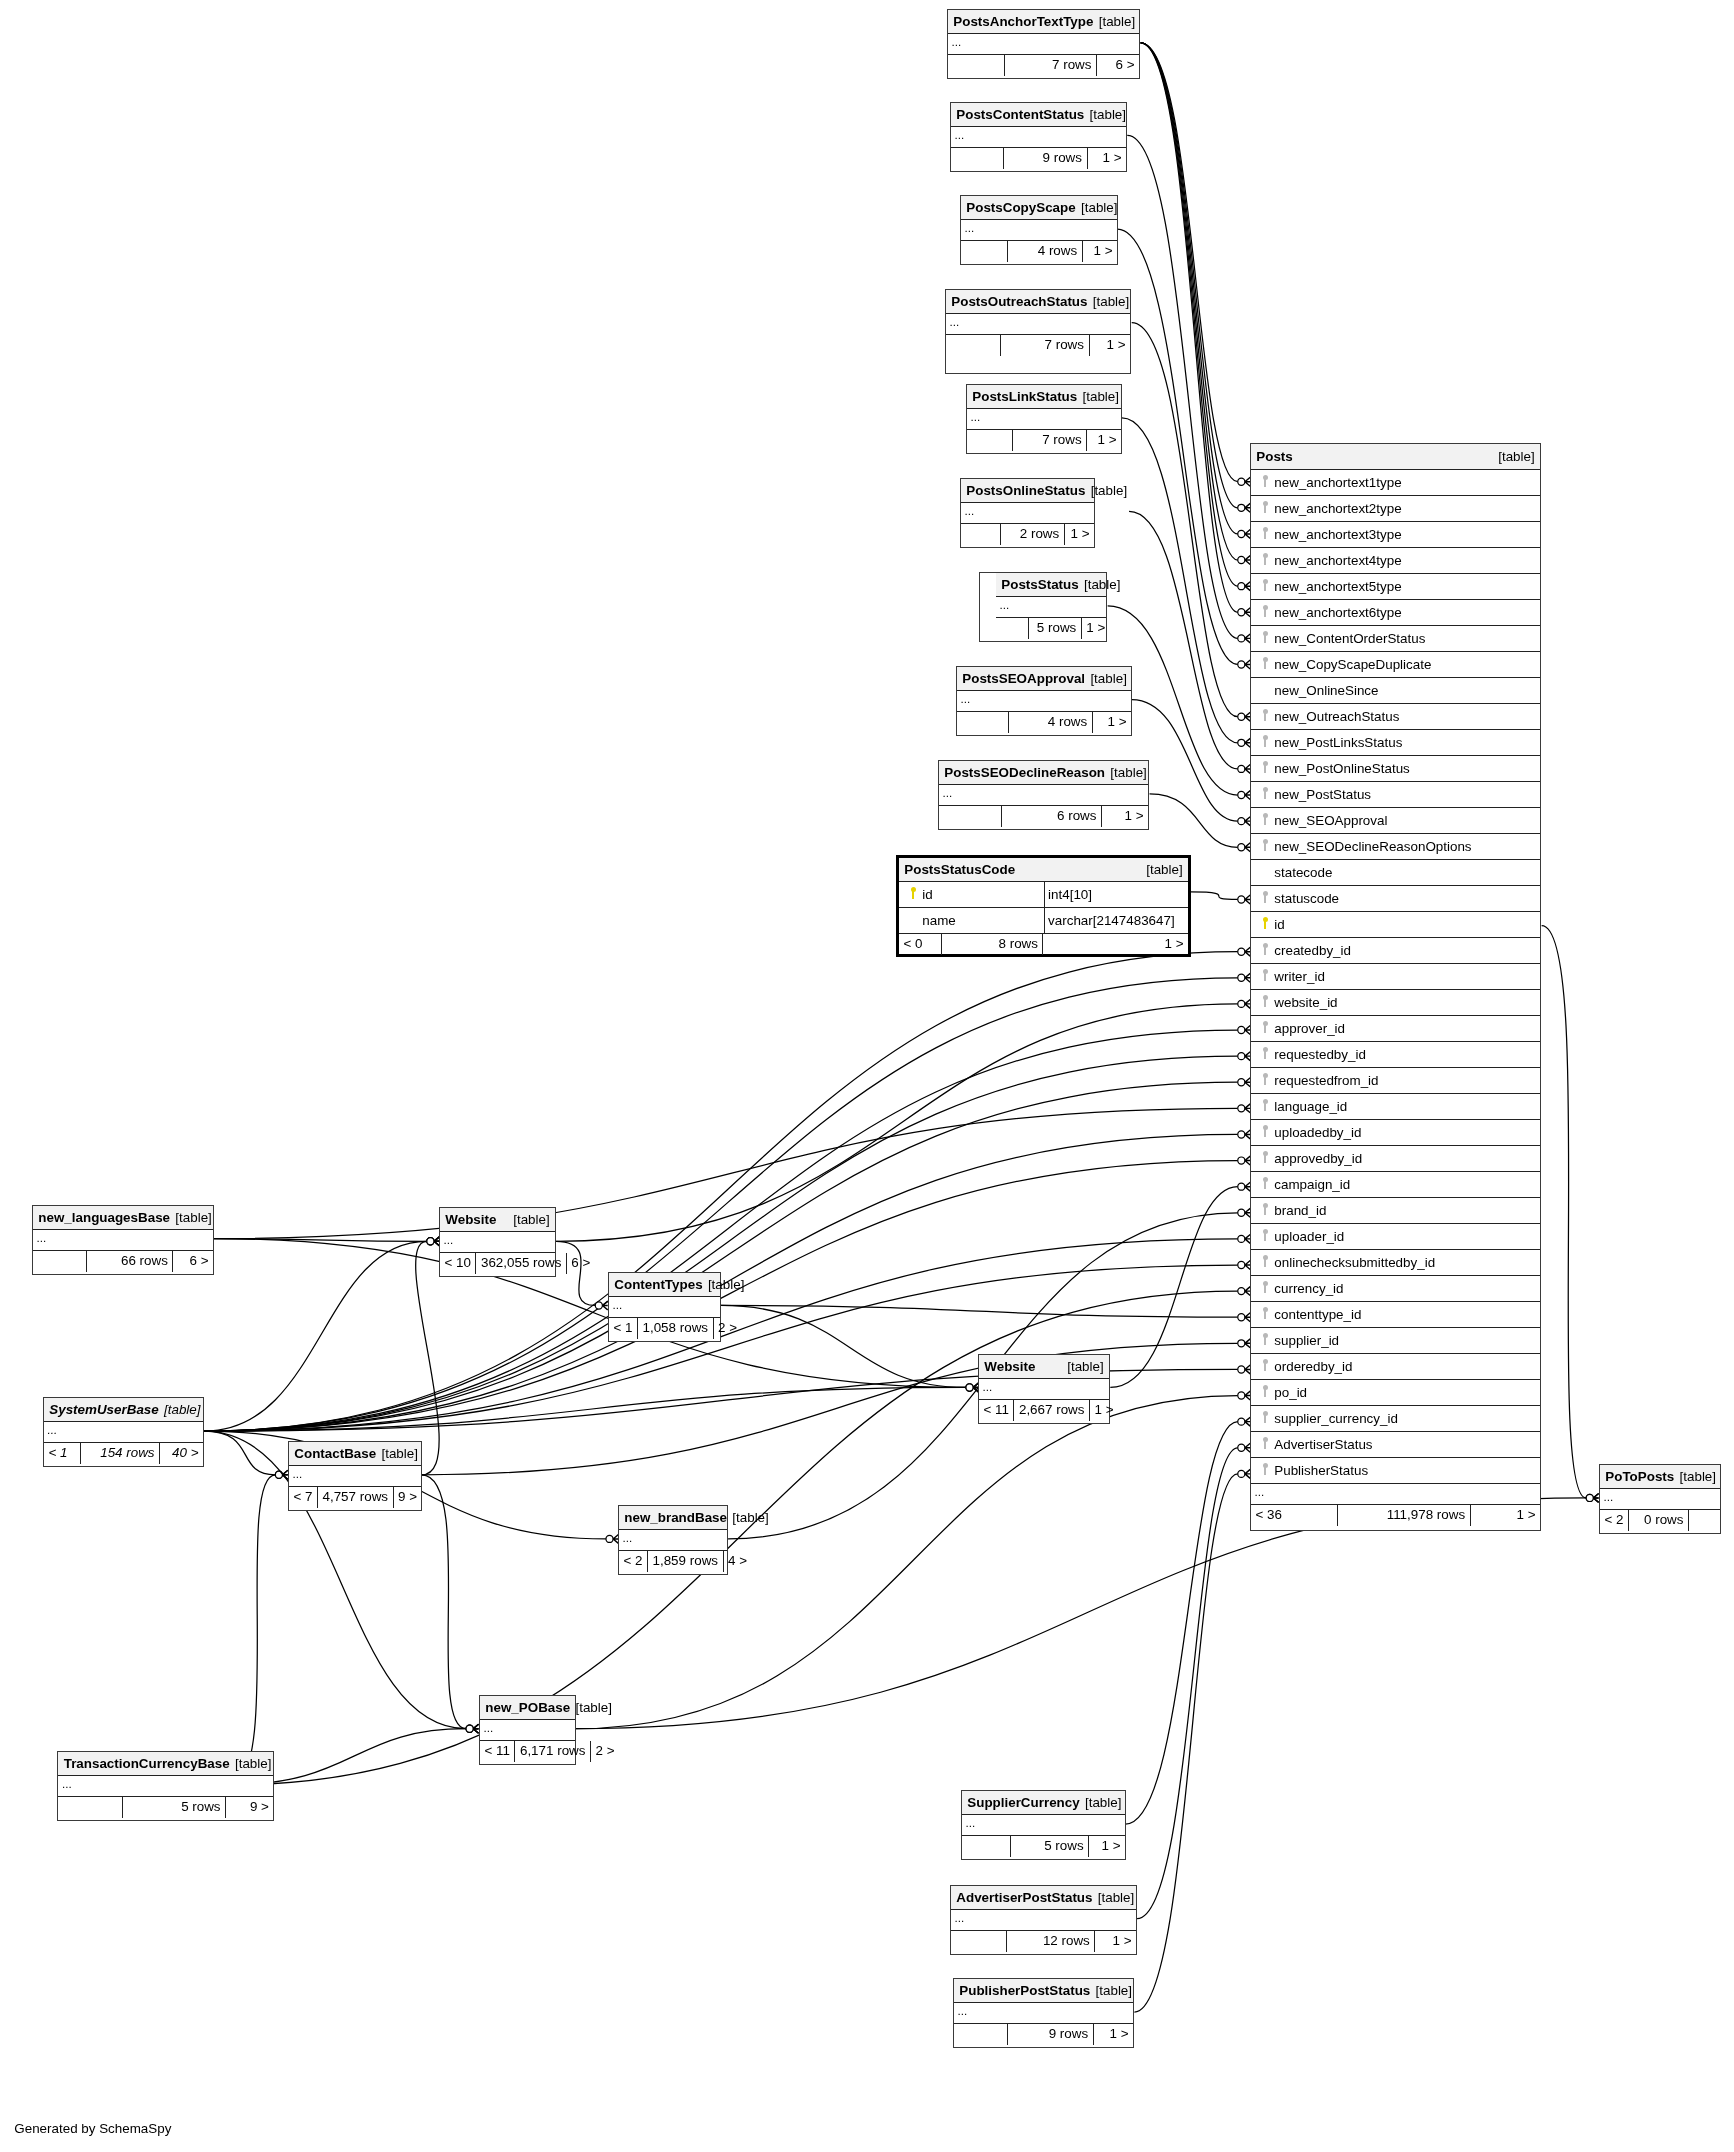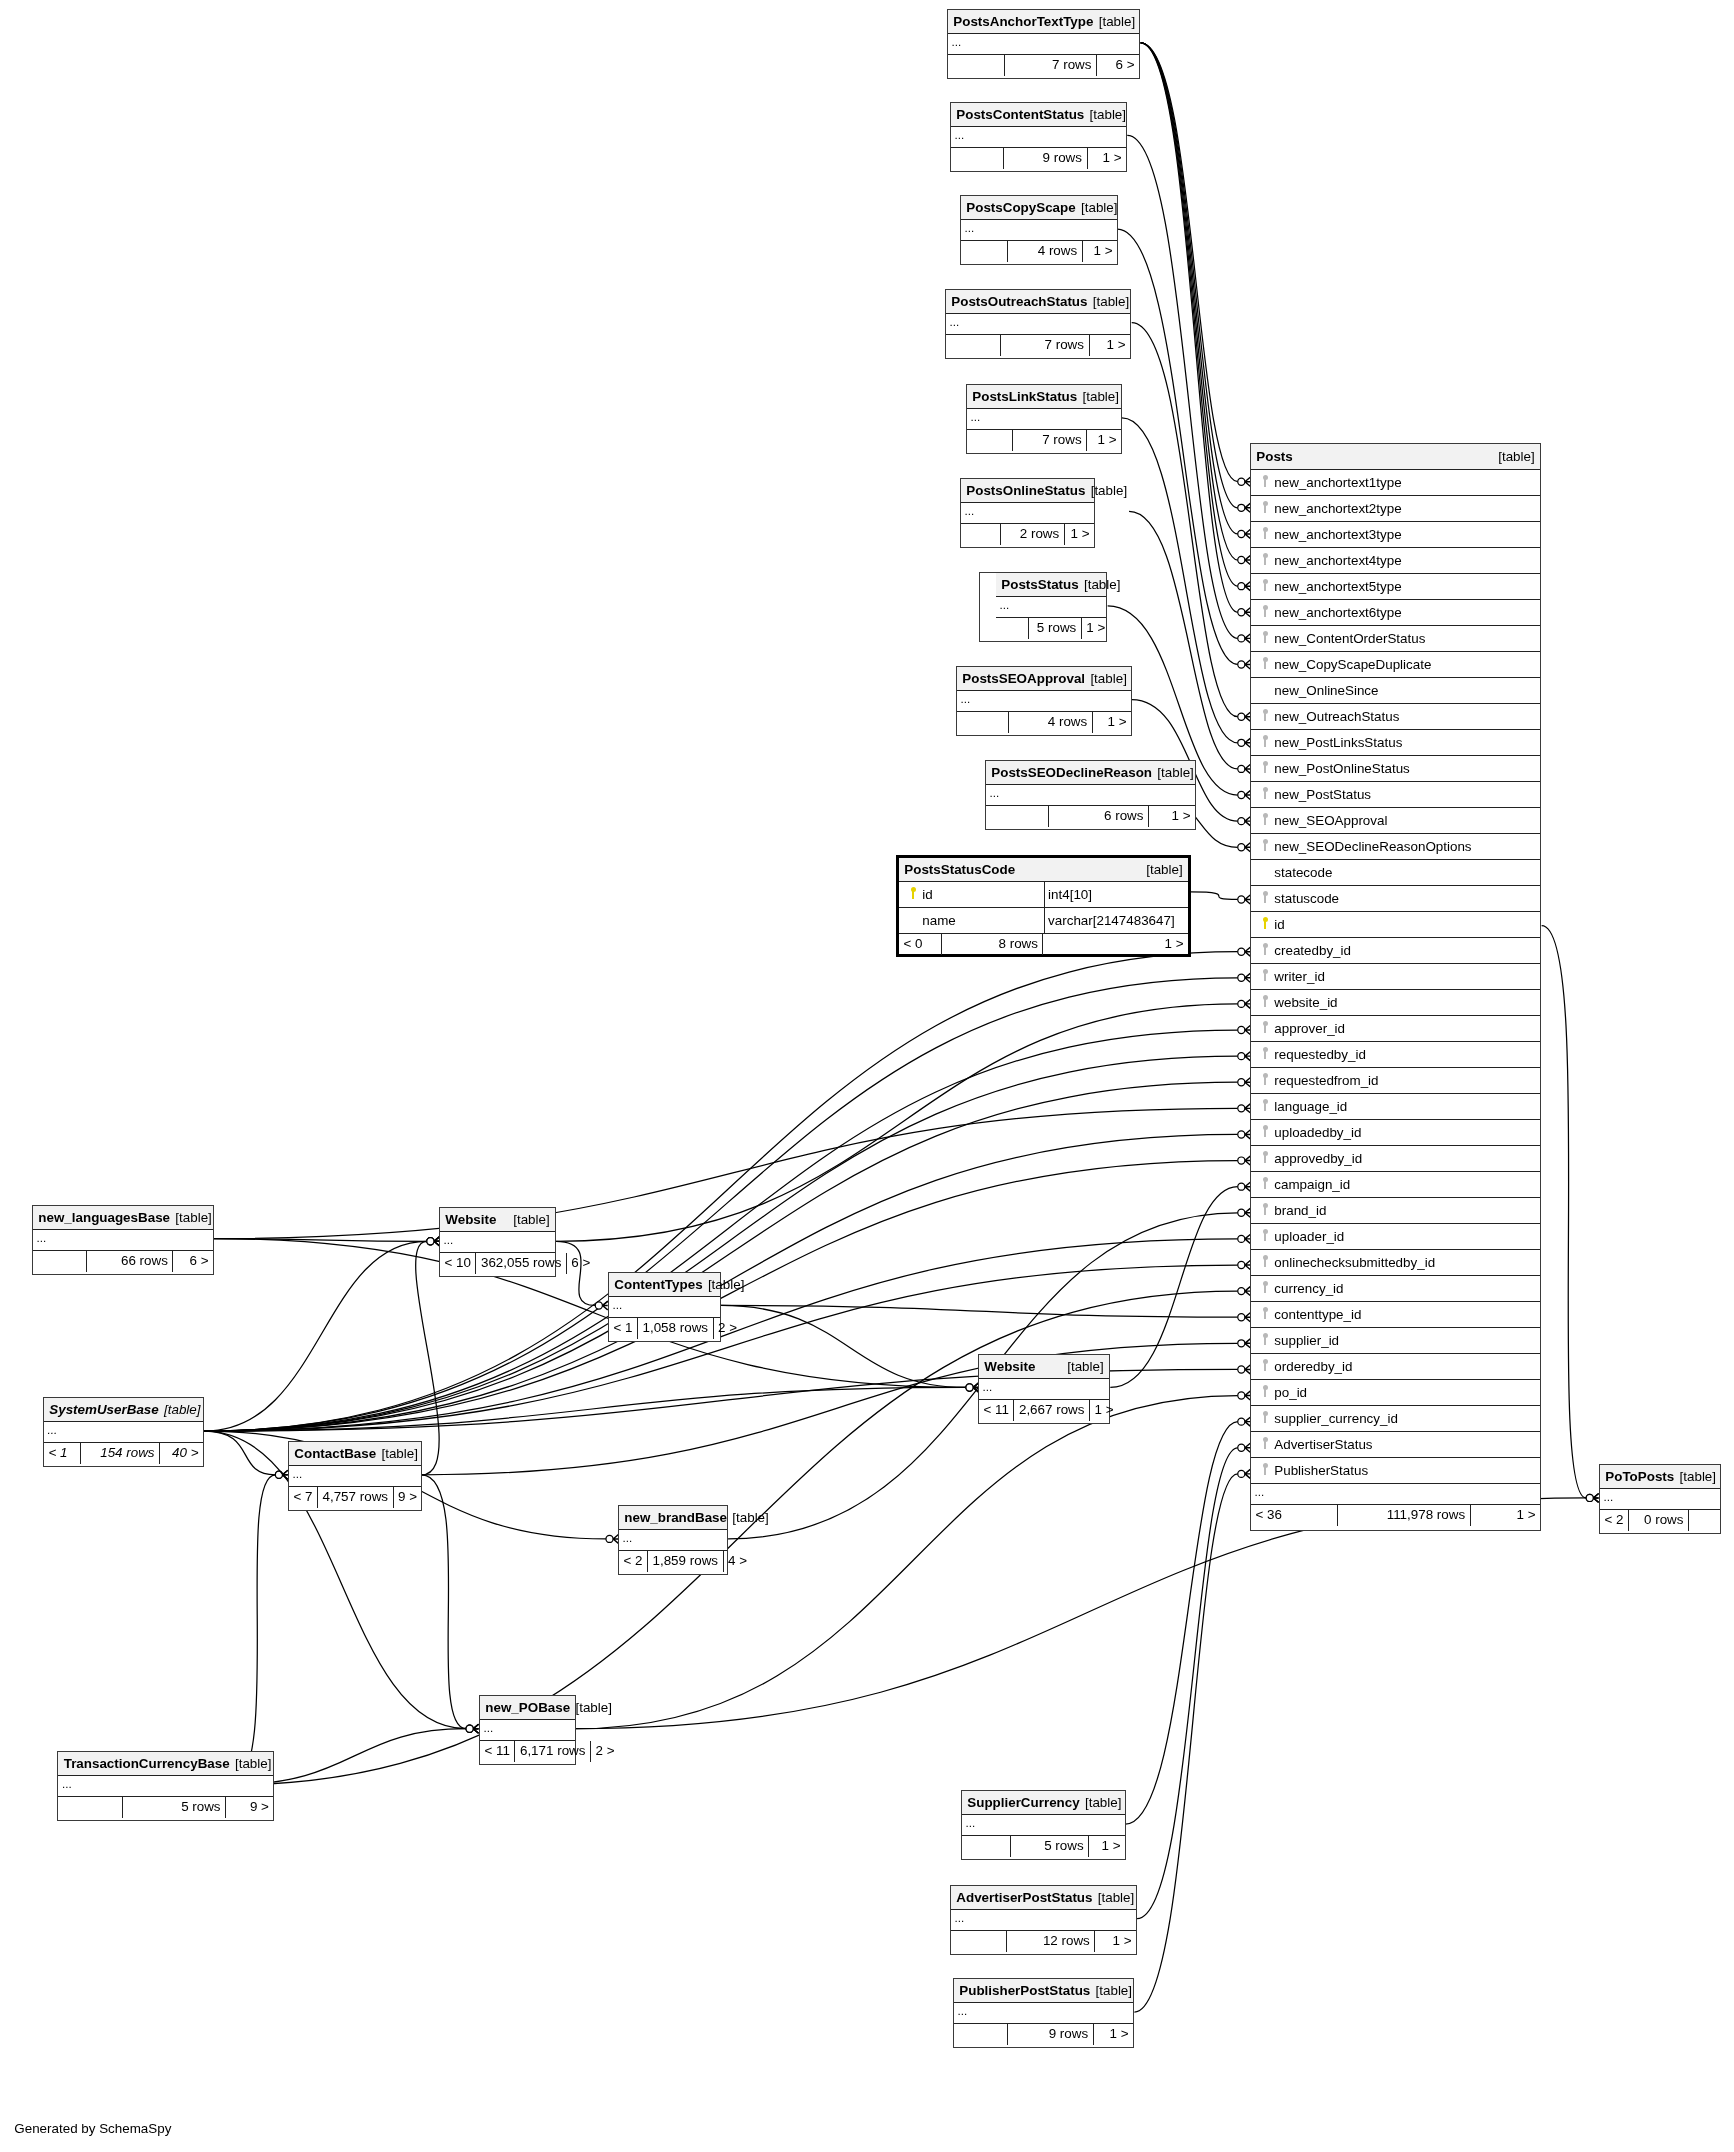--- a/index.html
+++ b/index.html
@@ -218,21 +218,21 @@
       <span class="name">PostsCopyScape</span>
       <span class="kind">[table]</span>
     </div>
     <div class="ell">...</div>
     <div class="ftr">
       <div style="flex:0 0 30%"></div>
       <div style="flex:0 0 48%;text-align:right">4 rows</div>
       <div style="flex:1;text-align:right">1 &gt;</div>
     </div>
   </div>
-<div class="tbl" style="left:945px;top:289px;width:186px;height:70px;">
+<div class="tbl" style="left:945px;top:289px;width:186px;height:85px;">
     <div class="hdr">
       <span class="name">PostsOutreachStatus</span>
       <span class="kind">[table]</span>
     </div>
     <div class="ell">...</div>
     <div class="ftr">
       <div style="flex:0 0 30%"></div>
       <div style="flex:0 0 48%;text-align:right">7 rows</div>
       <div style="flex:1;text-align:right">1 &gt;</div>
     </div>
@@ -278,21 +278,21 @@
       <span class="name">PostsSEOApproval</span>
       <span class="kind">[table]</span>
     </div>
     <div class="ell">...</div>
     <div class="ftr">
       <div style="flex:0 0 30%"></div>
       <div style="flex:0 0 48%;text-align:right">4 rows</div>
       <div style="flex:1;text-align:right">1 &gt;</div>
     </div>
   </div>
-<div class="tbl" style="left:938px;top:760px;width:211px;height:70px;margin-left:47px;">
+<div class="tbl" style="left:938px;top:760px;width:211px;height:70px;">
     <div class="hdr">
       <span class="name">PostsSEODeclineReason</span>
       <span class="kind">[table]</span>
     </div>
     <div class="ell">...</div>
     <div class="ftr">
       <div style="flex:0 0 30%"></div>
       <div style="flex:0 0 48%;text-align:right">6 rows</div>
       <div style="flex:1;text-align:right">1 &gt;</div>
     </div>

